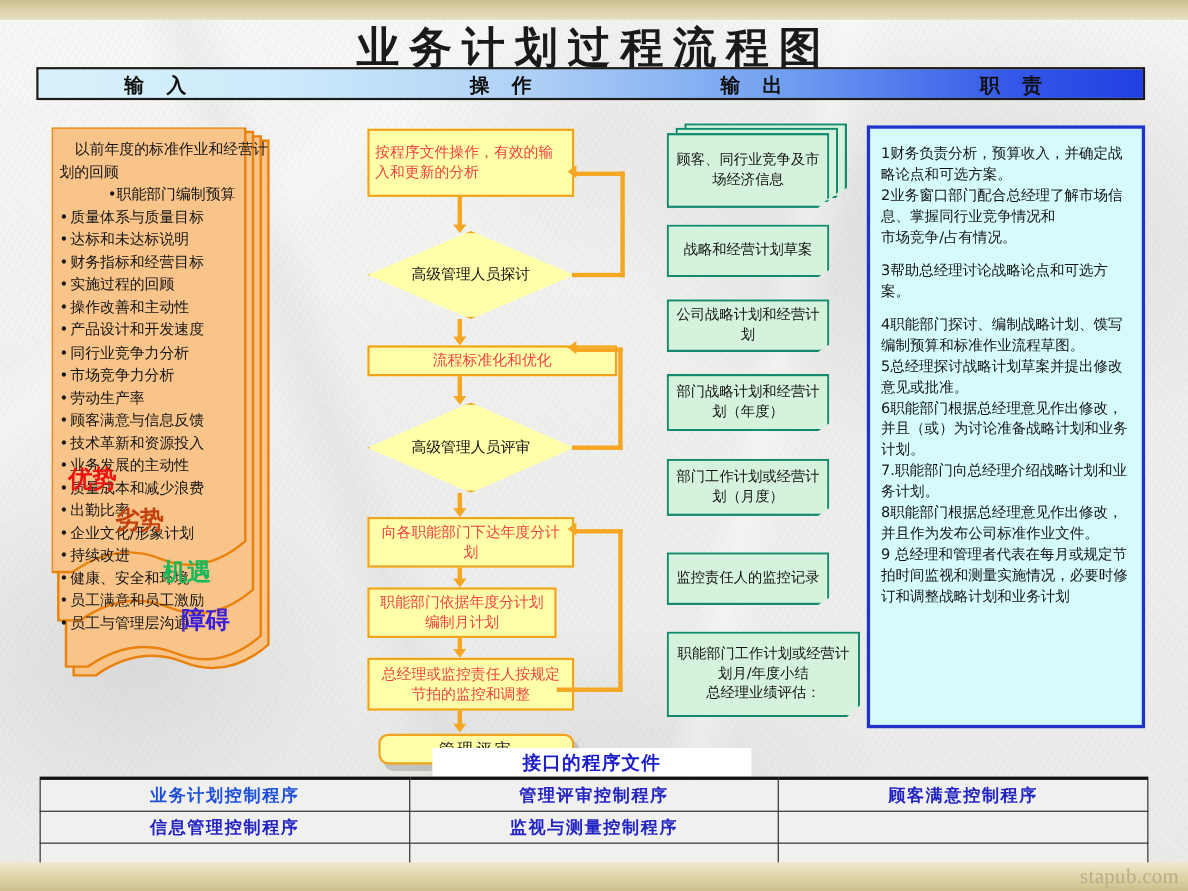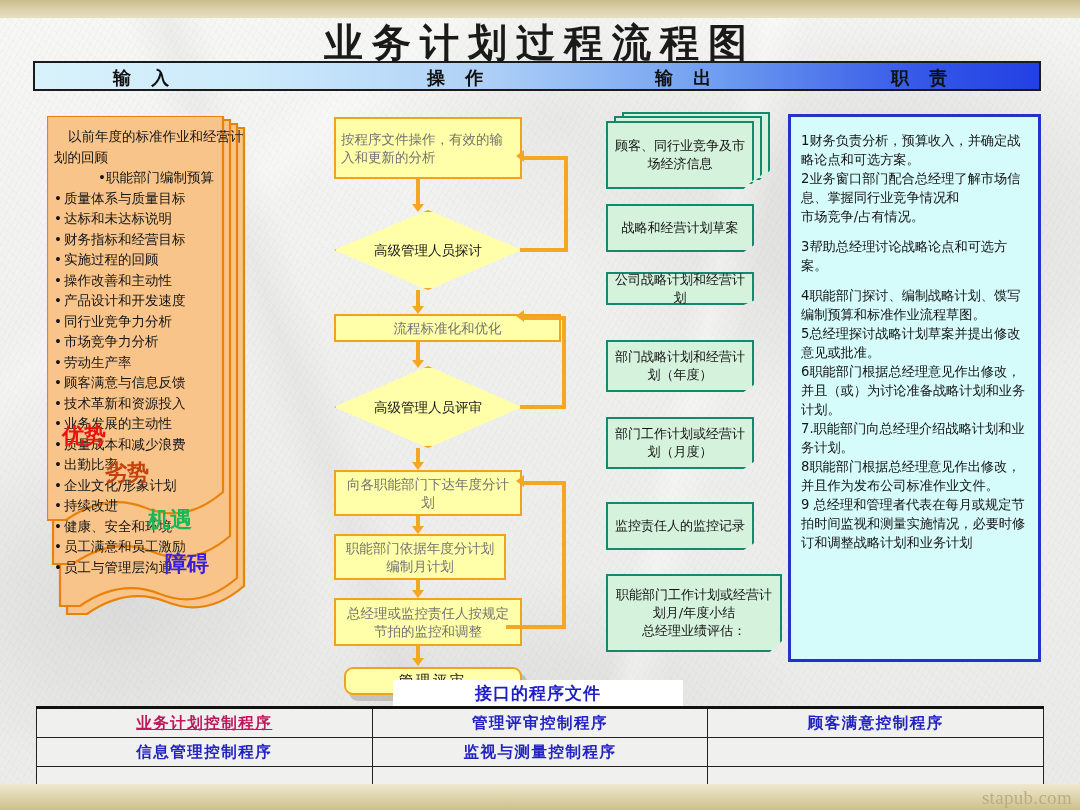--- a/index.html
+++ b/index.html
@@ -69,21 +69,21 @@
   .swot{position:absolute;font-weight:bold;z-index:9;white-space:nowrap;}
   .swot-1{left:62px;top:421px;font-size:22px;color:#ee1111;}
   .swot-2{left:105px;top:458px;font-size:22px;color:#c2410c;}
   .swot-3{left:148px;top:505px;font-size:22px;color:#18b85a;}
   .swot-4{left:165px;top:549px;font-size:22px;color:#3a1fdc;}
 
   
   .flow{position:absolute;left:320px;top:112px;width:270px;height:545px;}
   .fbox{position:absolute;border:2px solid #f0a41e;background:#ffffaa;box-sizing:border-box;
     display:flex;align-items:center;justify-content:center;text-align:center;
-    font-size:13.5px;line-height:18px;color:#737373;padding:2px 5px;}
+    font-size:13.5px;line-height:18px;color:#ef4444;padding:2px 5px;}
   .fbox.lead{text-align:left;justify-content:flex-start;}
   .fdia{position:absolute;box-sizing:border-box;}
   .fdia .shape{position:absolute;inset:0;background:#ffffaa;
     border:2px solid #f0a41e;
     clip-path:polygon(50% 0%,100% 50%,50% 100%,0% 50%);}
   .fdia .shape-in{position:absolute;inset:2px;background:#ffffaa;
     clip-path:polygon(50% 0%,100% 50%,50% 100%,0% 50%);}
   .fdia .txt{position:absolute;inset:0;display:flex;align-items:center;justify-content:center;
     text-align:center;font-size:13.5px;line-height:17px;color:#141414;}
   .fround{position:absolute;border:2px solid #f0a41e;background:#ffffaa;border-radius:9px;
@@ -119,21 +119,21 @@
     background:#ffffff;display:flex;align-items:center;justify-content:center;
     font-size:17px;font-weight:bold;color:#1e1ec8;letter-spacing:1px;}
   .tbl{position:absolute;left:36px;top:706px;width:1008px;border-collapse:collapse;
     background:#f0f0ee;}
   .tbl td{border:1px solid #222;height:26px;text-align:center;
     font-size:15.5px;font-weight:bold;letter-spacing:1.5px;
     font-family:"DejaVu Sans","Liberation Sans",sans-serif;}
   .tbl .c1{width:336px;}
   .tbl .c2{width:336px;}
   .tbl .c3{width:336px;}
-  .t-purple{color:#be185d;text-decoration:underline;}
+  .t-purple{color:#1d4ed8;}
   .t-blue{color:#2323c4;}
   .tbl tr:first-child td{border-top:3px solid #111;}
 </style>
 </head>
 <body>
 
 <div id="stage">
 
   <div class="bg-base"></div>
   <div class="bg-noise"></div>
@@ -250,21 +250,21 @@
     <div class="fround" style="left:24px;top:555px;width:178px;height:28px;">管理评审</div>
   </div>
 
   <div class="gcol">
     <div class="gghost" style="left:22px;top:0px;width:148px;height:68px;"></div>
     <div class="gghost" style="left:14px;top:4px;width:148px;height:68px;"></div>
     <div class="gbox" style="left:6px;top:9px;width:148px;height:68px;">顾客、同行业竞争及市场经济信息</div>
 
     <div class="gbox" style="left:6px;top:92px;width:148px;height:48px;">战略和经营计划草案</div>
 
-    <div class="gbox" style="left:6px;top:160px;width:148px;height:33px;">公司战略计划和经营计划</div>
+    <div class="gbox" style="left:6px;top:160px;width:148px;height:48px;">公司战略计划和经营计划</div>
 
     <div class="gbox" style="left:6px;top:228px;width:148px;height:52px;">部门战略计划和经营计划（年度）</div>
 
     <div class="gbox" style="left:6px;top:305px;width:148px;height:52px;">部门工作计划或经营计划（月度）</div>
 
     <div class="gbox" style="left:6px;top:390px;width:148px;height:48px;">监控责任人的监控记录</div>
 
     <div class="gbox" style="left:6px;top:462px;width:176px;height:78px;white-space:pre-line;">职能部门工作计划或经营计划月/年度小结
 总经理业绩评估：</div>
   </div>

